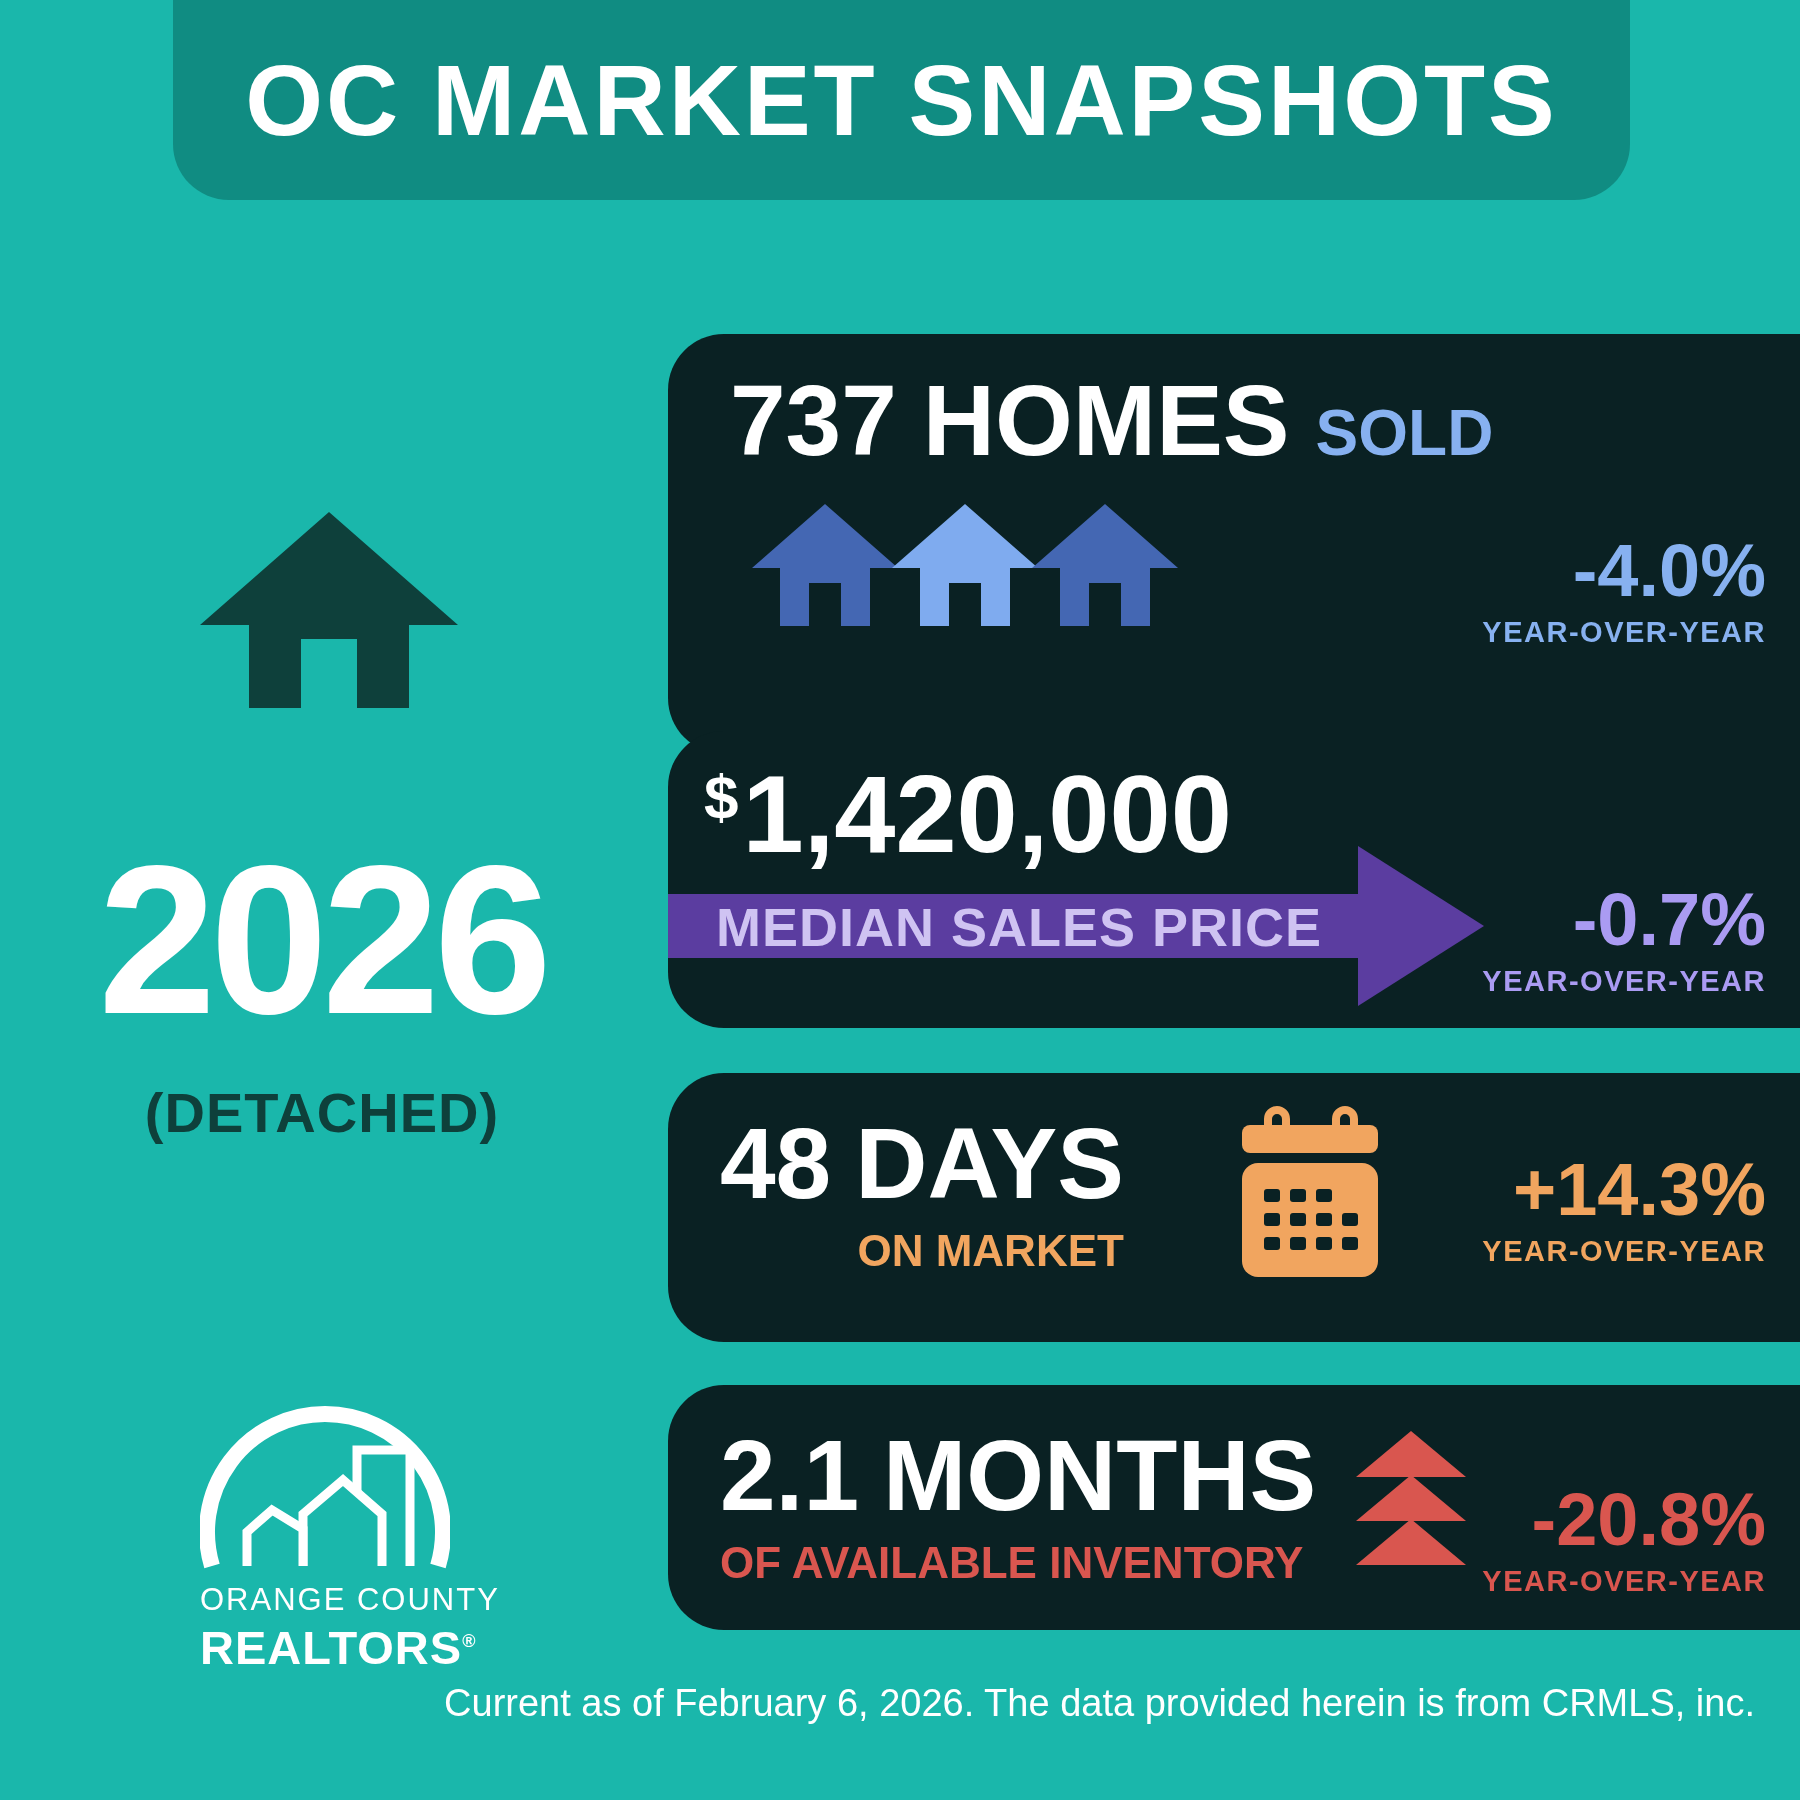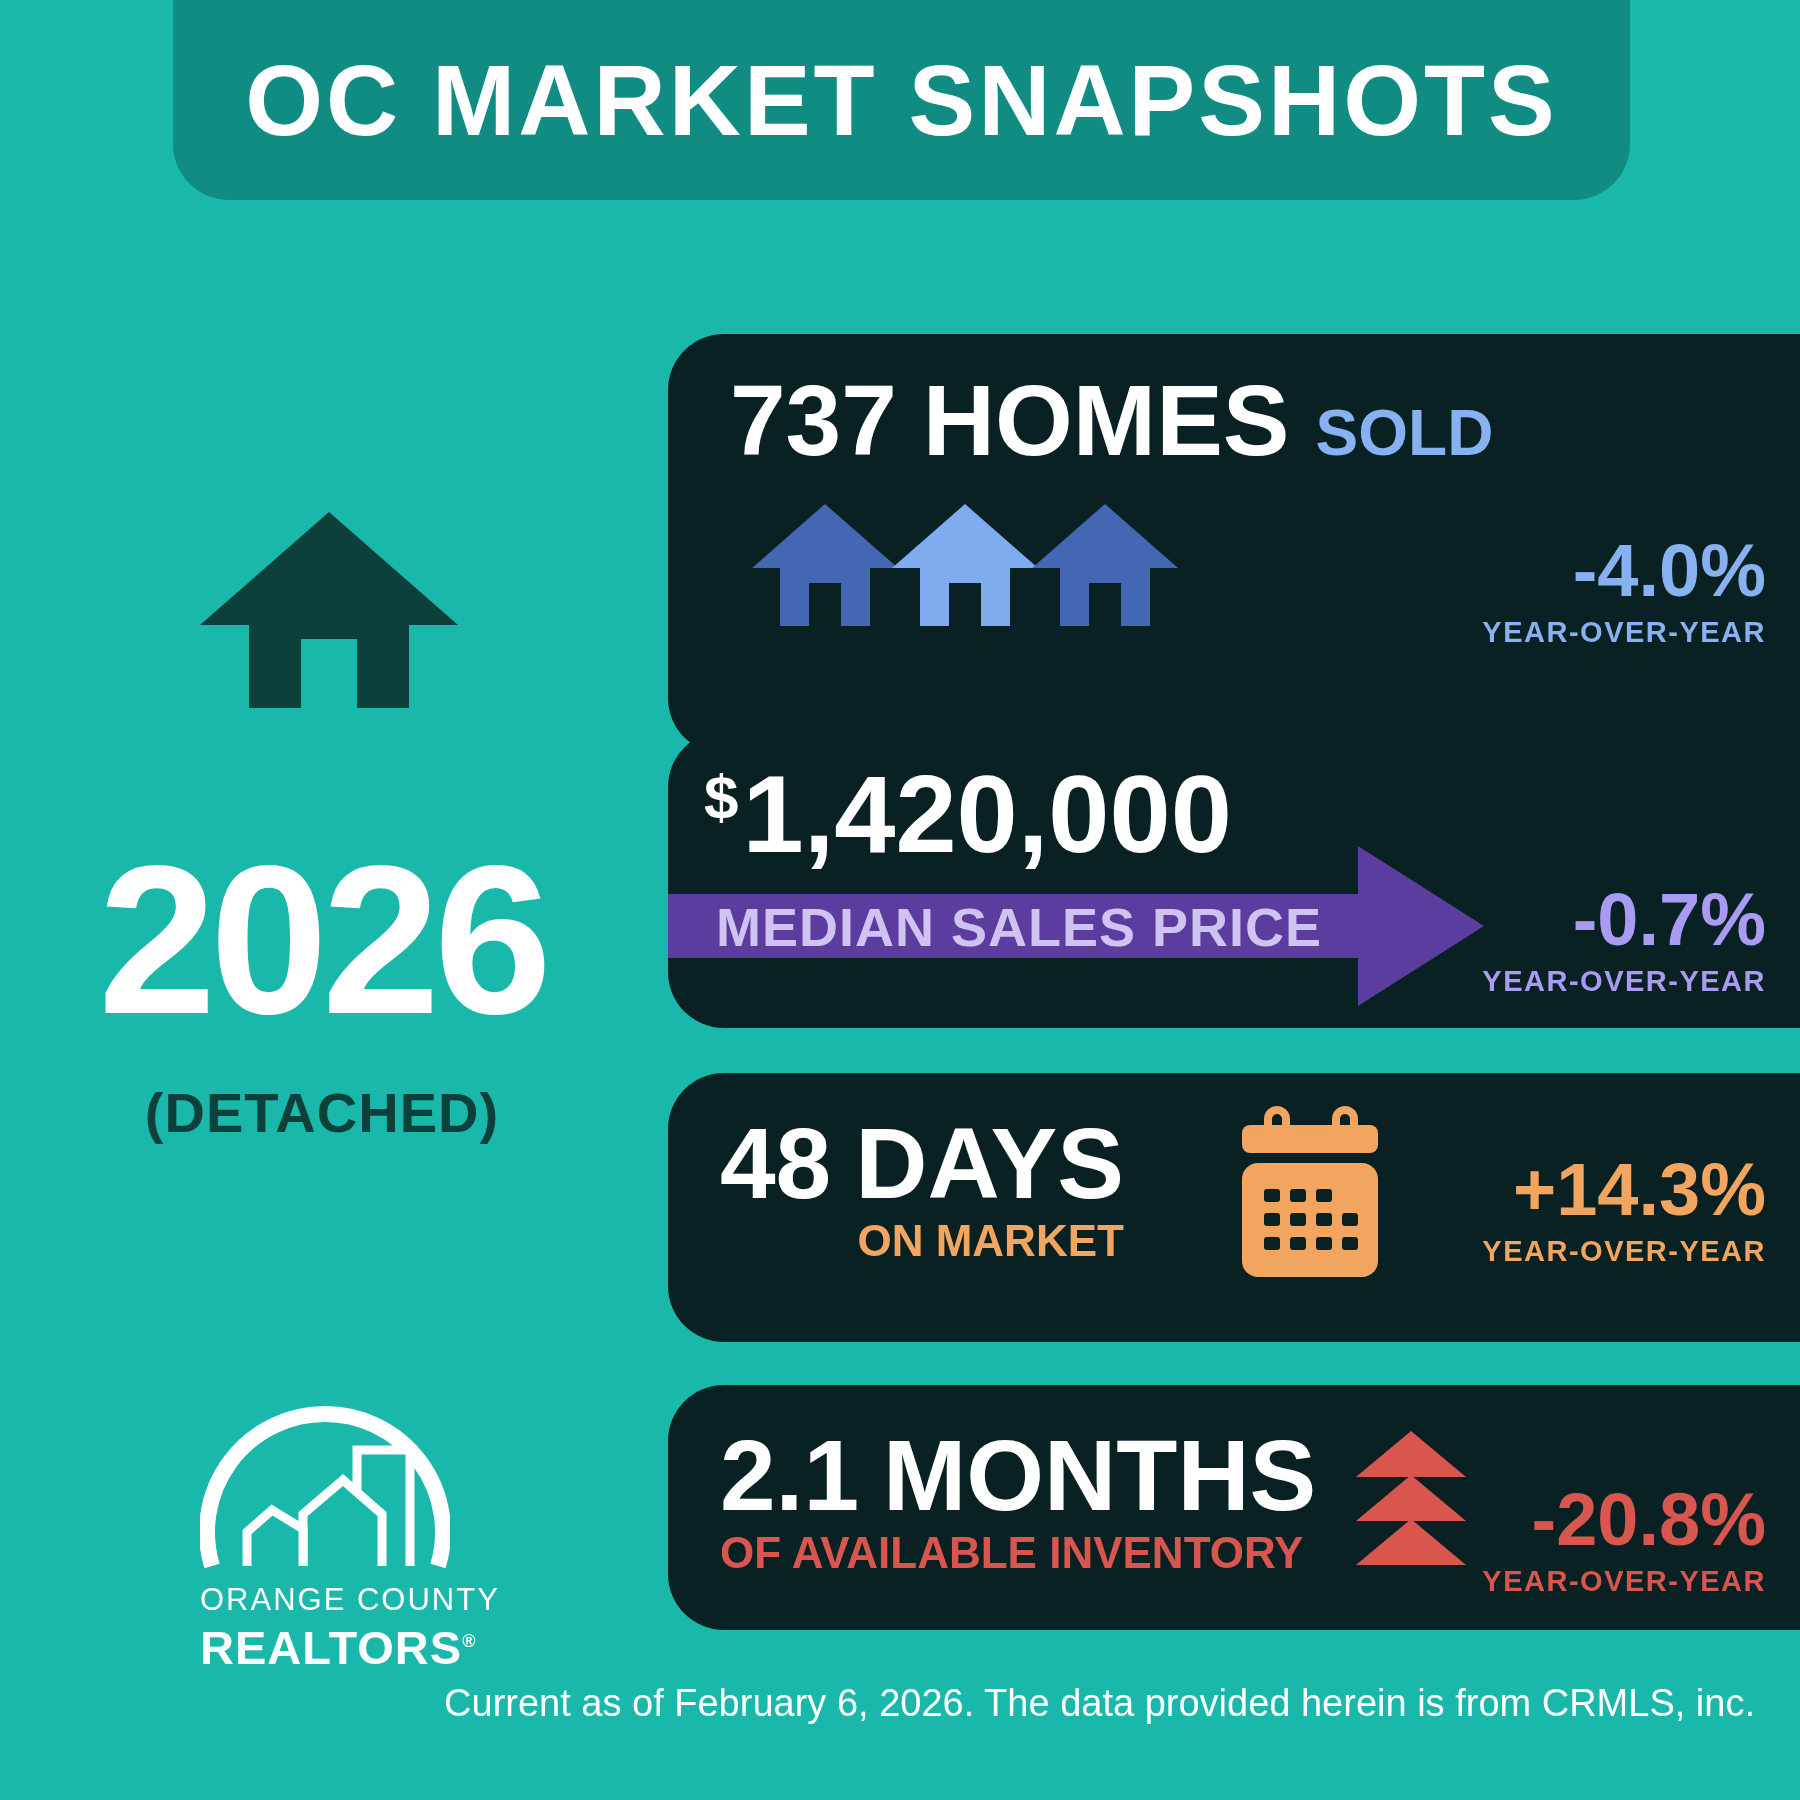--- a/index.html
+++ b/index.html
@@ -57,21 +57,21 @@
   .price .cur{font-size:62px;position:relative;top:-34px;margin-right:4px;}
 
   .arrow-row{position:absolute;left:0;top:115px;height:160px;display:flex;align-items:center;}
   .banner-bar{width:690px;height:64px;background:#5b3da0;display:flex;align-items:flex-end;
               padding-left:48px;box-sizing:border-box;}
   .banner-bar span{font-size:54px;font-weight:800;color:#cfc3f2;letter-spacing:1px;white-space:nowrap;}
   .arrow-head{flex:none;display:block;}
 
   .metric{position:absolute;left:52px;top:38px;display:inline-block;}
   .metric .row{display:flex;align-items:baseline;gap:24px;white-space:nowrap;}
-  .metric .sub{font-size:44px;font-weight:800;white-space:nowrap;}
+  .metric .sub{font-size:44px;font-weight:800;margin-top:10px;white-space:nowrap;}
   #card3 .metric .sub{text-align:right;}
   #card4 .metric .sub{text-align:left;}
 
   .calendar{position:absolute;left:572px;top:22px;}
   .triangles{position:absolute;left:688px;top:46px;}
 
   .footer{position:absolute;right:45px;top:1682px;color:#ffffff;font-size:38px;font-weight:400;white-space:nowrap;}
 </style>
 </head>
 <body>

